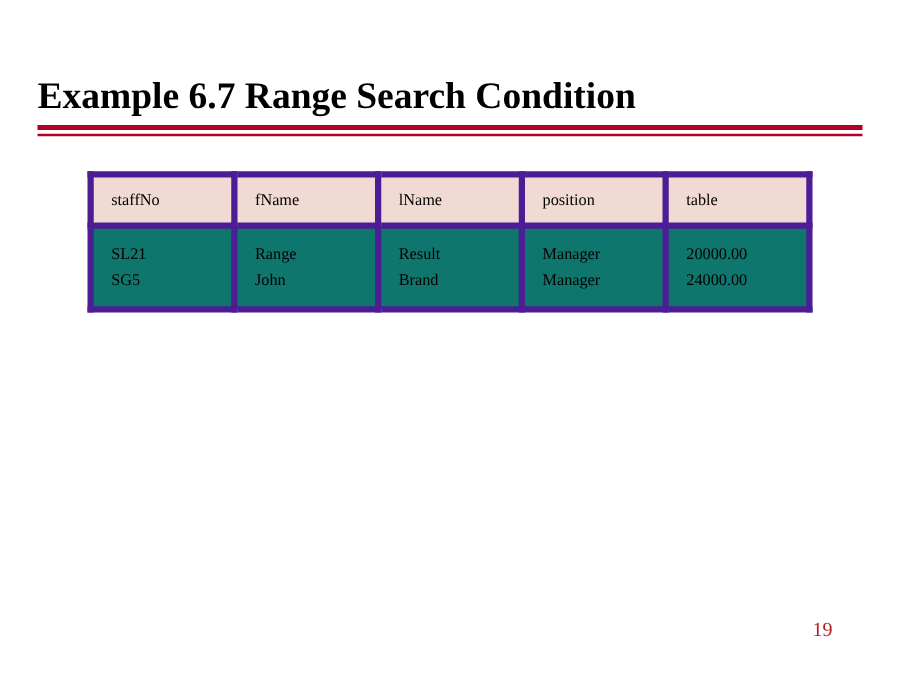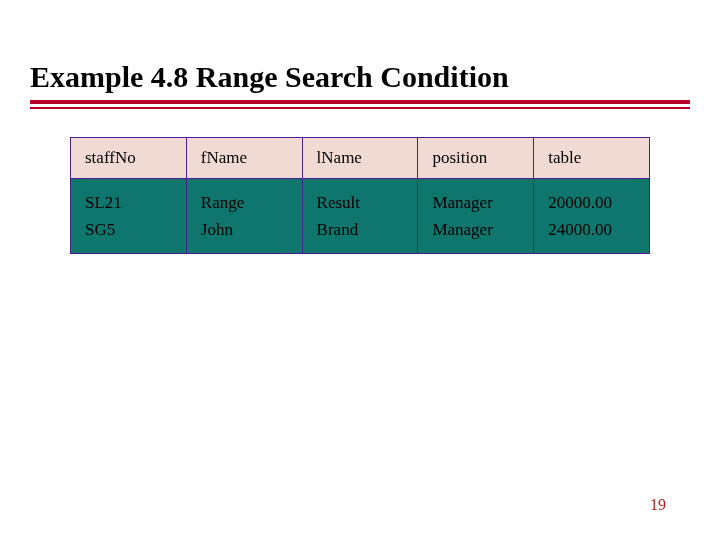--- a/index.html
+++ b/index.html
@@ -50,24 +50,24 @@
   .table-caption .caption-label {
     font-weight: bold;
     margin-right: 14px;
   }
   table.result-table {
     width: 100%;
     border-collapse: collapse;
     table-layout: fixed;
   }
   table.result-table th, table.result-table td {
-    border: 1px solid #4c1d95;
+    border: 5px solid #4c1d95;
     padding: 10px 14px;
     text-align: left;
-    font-size: 17px;
+    font-size: 13px;
     vertical-align: top;
   }
   table.result-table th {
     background: #f1dad4;
     font-weight: normal;
     color: #000;
   }
   table.result-table td {
     background: #0f766e;
   }
@@ -91,21 +91,21 @@
     font-size: 16px;
     color: #b91c1c;
   }
 </style>
 </head>
 <body>
 
 <div class="slide">
 
   <div class="title-block">
-    <h1 class="title">Example 4.8  Range Search Condition</h1>
+    <h1 class="title">Example 6.7  Range Search Condition</h1>
   </div>
   <div class="rules">
     <div class="rule-thick"></div>
     <div class="rule-thin"></div>
   </div>
 
   <div class="content">
 
     <table class="result-table">
       <thead>

